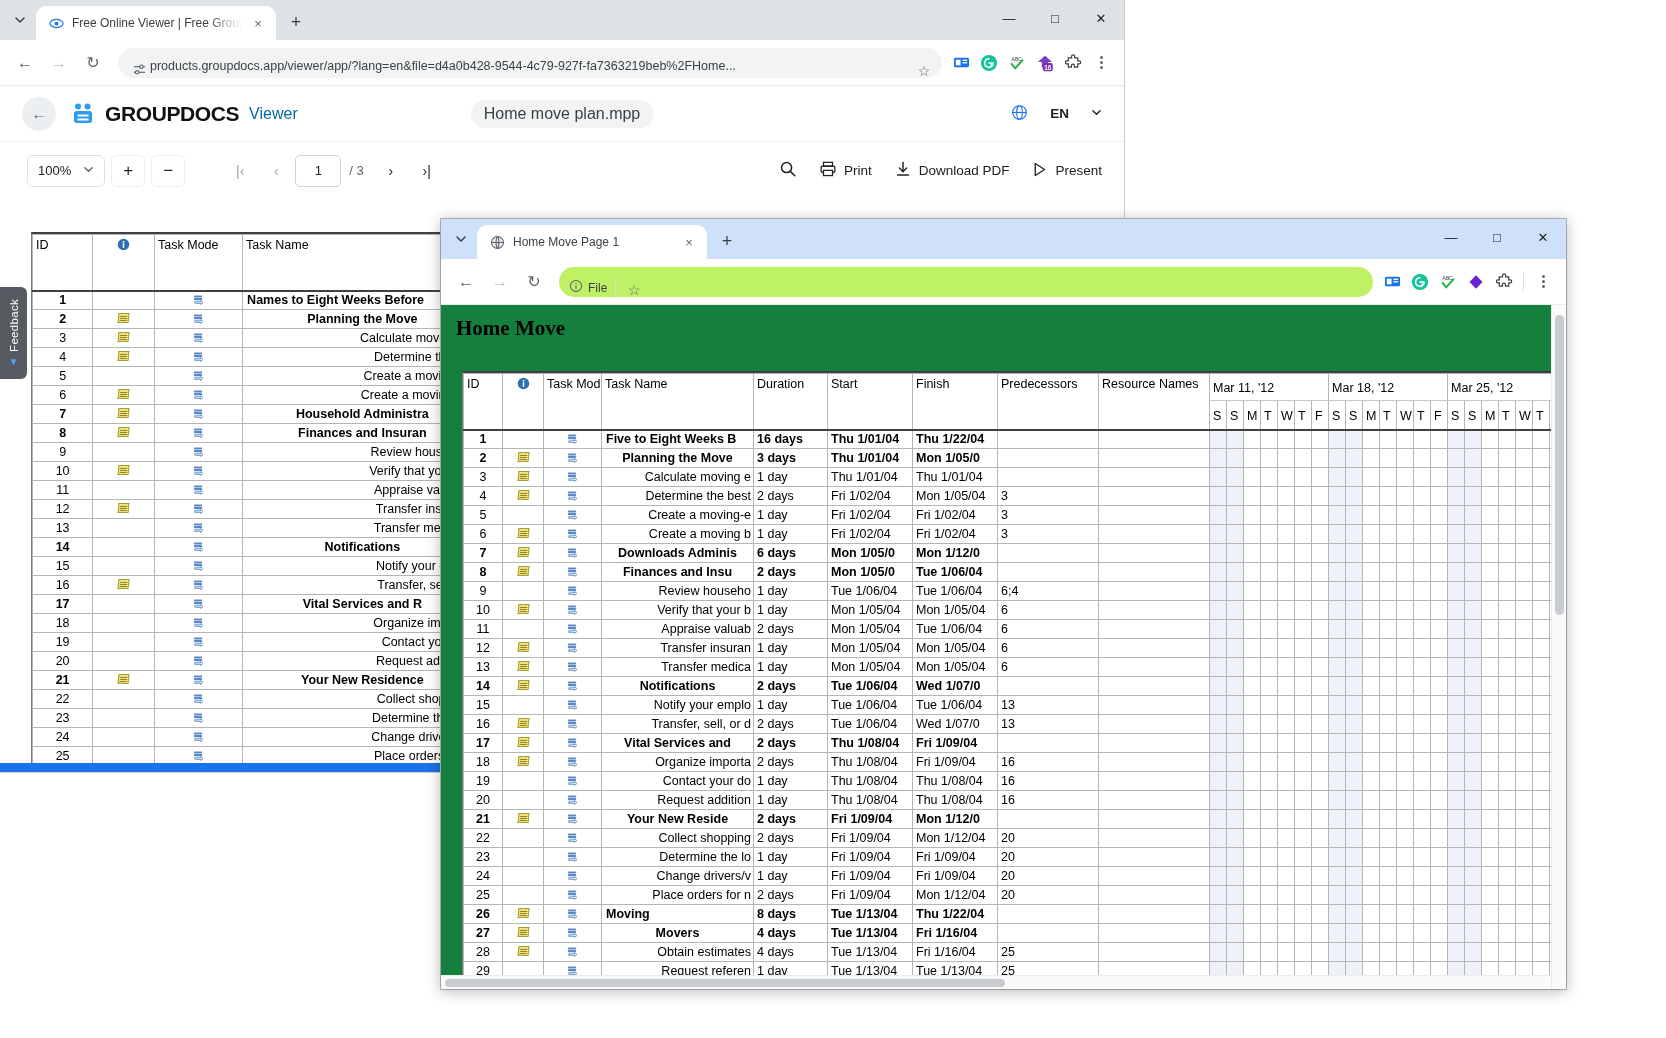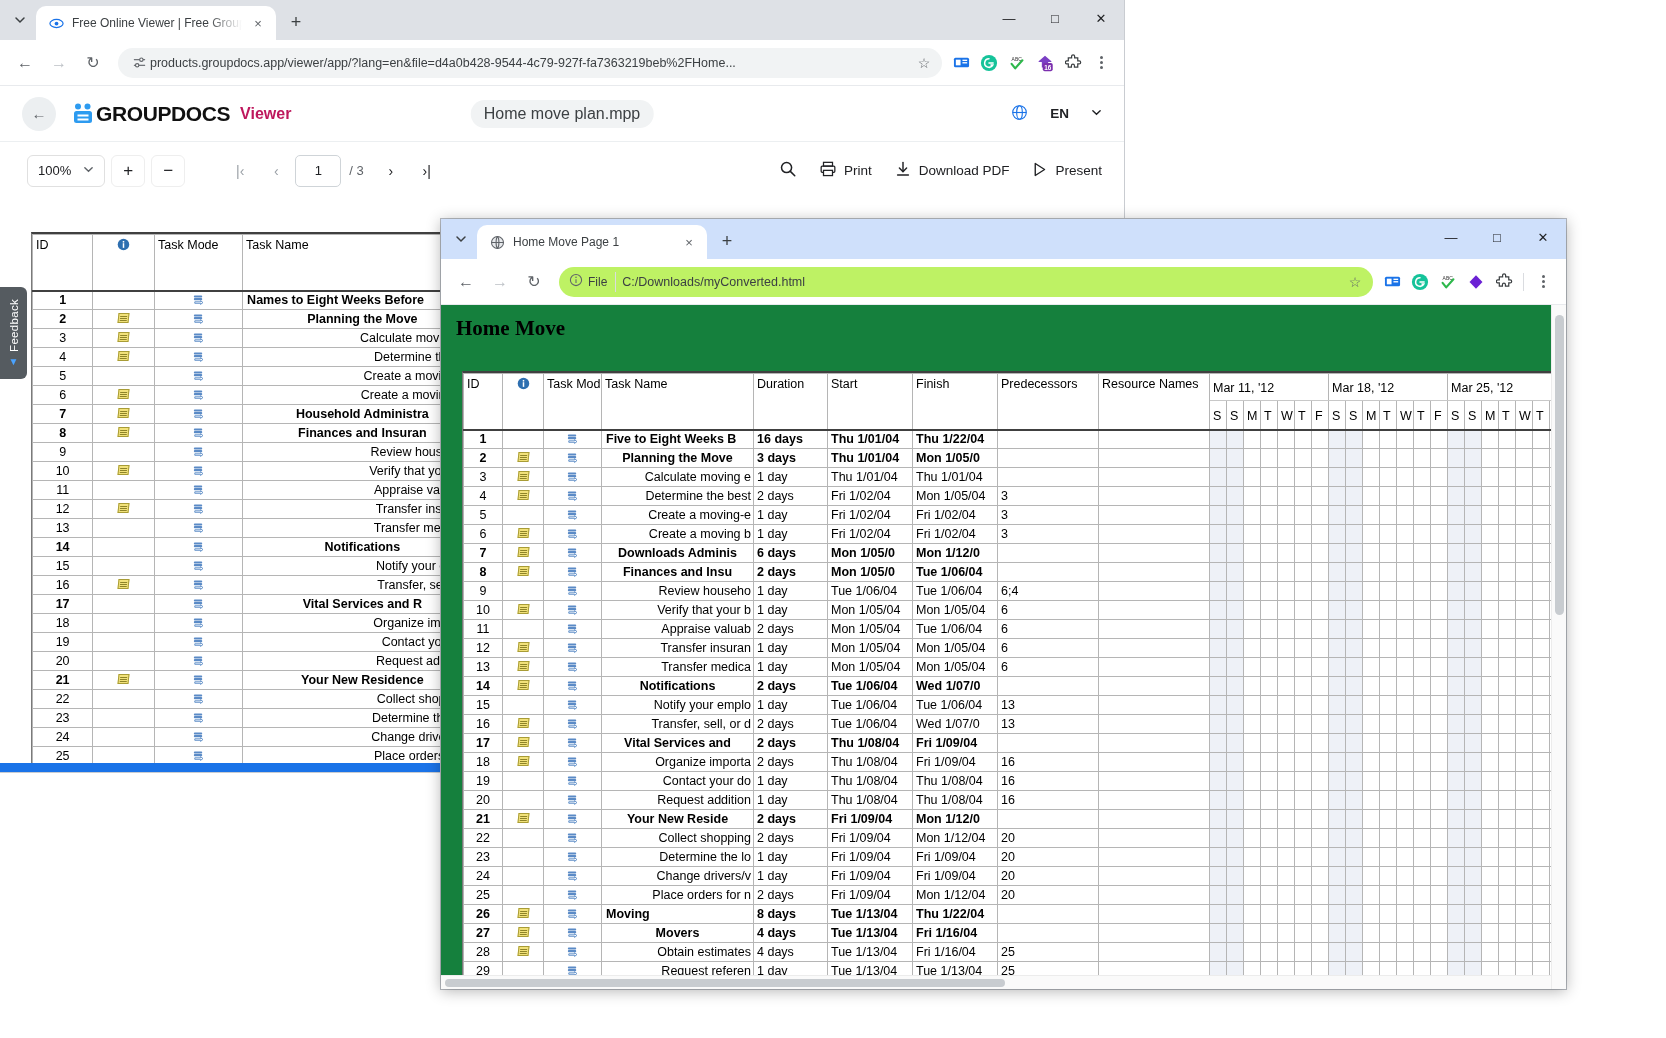--- a/index.html
+++ b/index.html
@@ -79,22 +79,22 @@
   .navbar.fgvariant { background: #ffffff; }
   .navbtn {
     width: 30px; height: 30px; margin-right: 4px;
     display: flex; align-items: center; justify-content: center;
     color: #5f6368;
   }
   .navbtn.dim { color: #bdc1c6; }
   .omnibox {
     flex: 1 1 auto; height: 30px;
     background: #f1f3f4; border-radius: 16px;
-    display: flex; align-items: center;
-    padding: 0 6px 0 10px; margin: 0 6px;
+    display: flex; align-items: flex-start;
+    padding: 11px 6px 0 10px; margin: 0 6px;
     min-width: 0;
   }
   .omnibox.fgbox { background: #bef264; }
   .omni-lead {
     width: 22px; height: 22px; flex: 0 0 22px;
     display: flex; align-items: center; justify-content: center;
     color: #5f6368;
   }
   .omni-filechip {
     font-size: 12px; color: #3c4043;
@@ -132,26 +132,26 @@
     padding: 0 22px; background: #fff;
     border-bottom: 1px solid #eceff1;
     position: relative;
   }
   .gd-back {
     width: 34px; height: 34px; border-radius: 50%;
     background: #eceff1; color: #5f6368;
     display: flex; align-items: center; justify-content: center;
     margin-right: 14px; font-size: 15px;
   }
-  .gd-logo { display: flex; align-items: center; gap: 0; }
+  .gd-logo { display: flex; align-items: center; gap: 9px; }
   .gd-logo-mark { width: 26px; height: 26px; }
   .gd-brand {
     font-size: 21px; font-weight: bold; letter-spacing: -0.4px; color: #111;
   }
-  .gd-sub { font-size: 16px; color: #be185d; margin-left: 10px; font-weight: bold; }
+  .gd-sub { font-size: 16px; color: #0369a1; margin-left: 10px; }
   .gd-filechip {
     position: absolute; left: 50%; transform: translateX(-50%);
     background: #f1f3f4; border-radius: 14px;
     font-size: 16px; color: #3c4043;
     padding: 5px 13px;
   }
   .gd-lang {
     position: absolute; right: 22px;
     display: flex; align-items: center; gap: 22px;
     font-size: 13.5px; font-weight: bold; color: #202124;
@@ -947,21 +947,20 @@
         <span class="omni-filechip">
           <span>
             <svg width="14" height="14" viewBox="0 0 16 16" fill="none" stroke="#5f6368" stroke-width="1.2">
               <circle cx="8" cy="8" r="6.4"></circle>
                 <line x1="8" y1="7.2" x2="8" y2="11.4"></line>
                 <circle cx="8" cy="4.9" r=".85" fill="#5f6368" stroke="none"></circle>
             </svg>
           </span>
           <span>File</span>
         </span>
-        <span class="omni-url">C:/Downloads/myConverted.html</span>
         <span class="omni-star">☆</span>
       </div>
       <div class="ext-row">
         <div class="ext">
           <svg width="17" height="17" viewBox="0 0 18 18">
               <rect x="1" y="4" width="16" height="10" rx="1.6" fill="#1a73e8"></rect>
               <rect x="10" y="6" width="5" height="1.4" fill="#fff"></rect>
               <rect x="10" y="8.6" width="5" height="1.4" fill="#fff"></rect>
               <rect x="3" y="6" width="5" height="6" fill="#fff"></rect>
             </svg>

